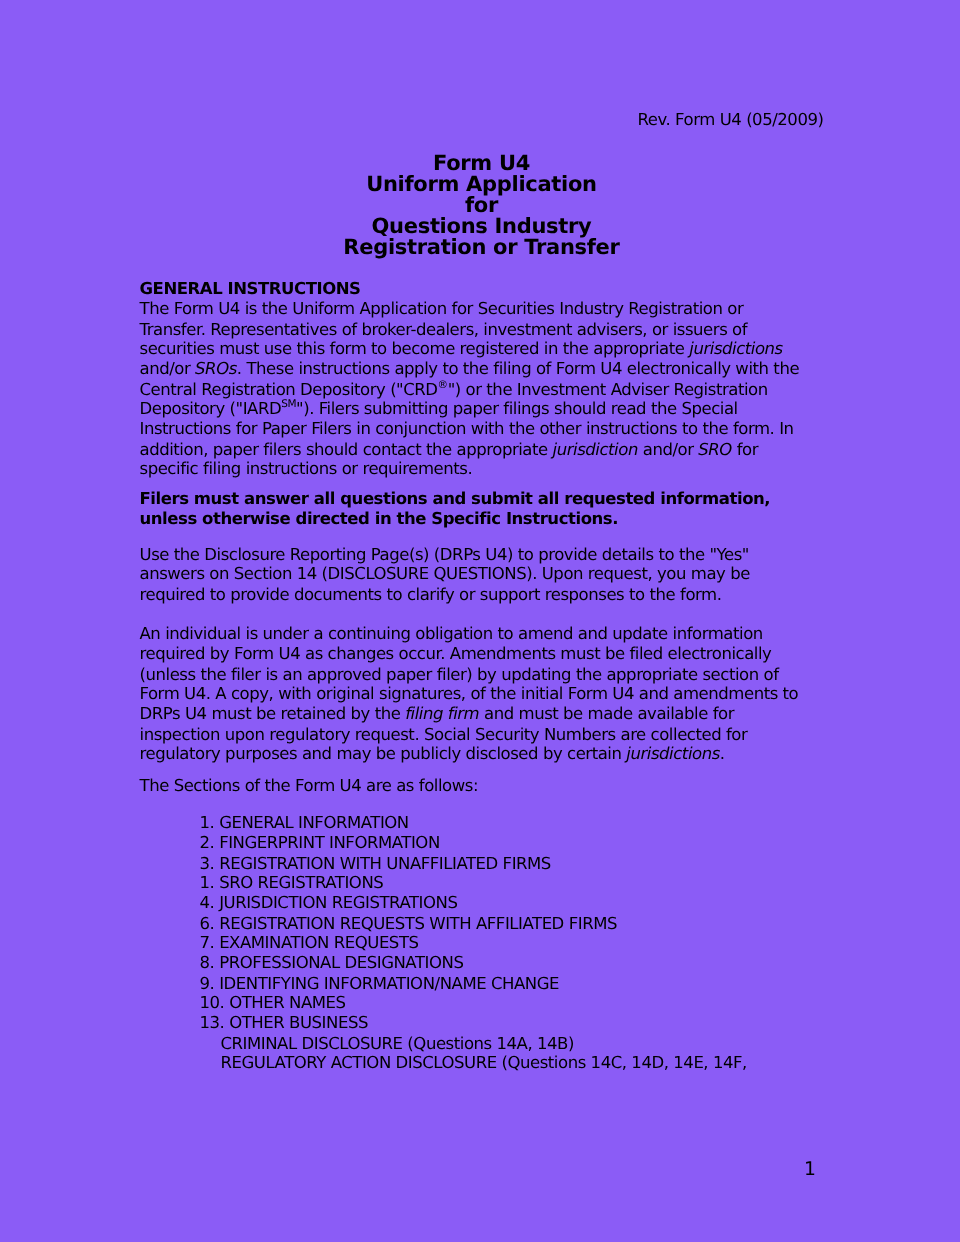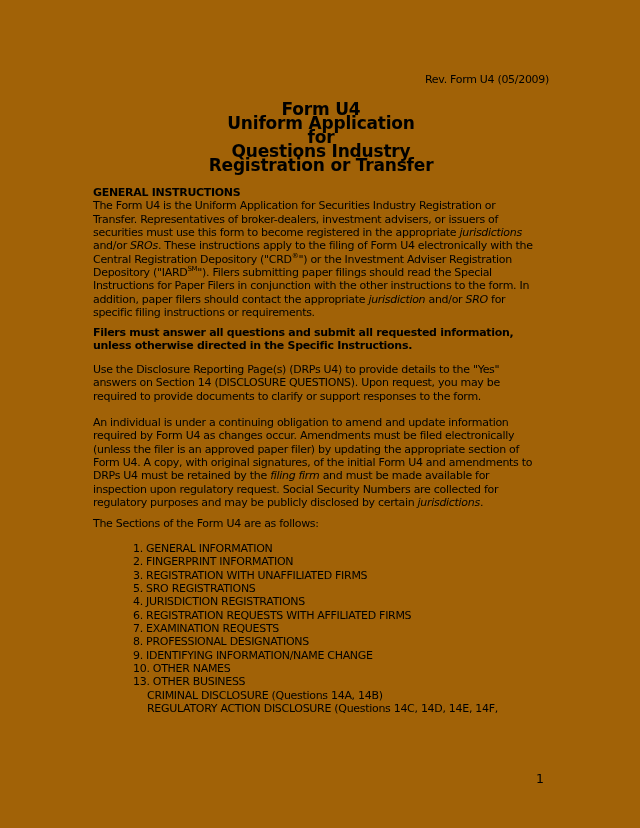--- a/index.html
+++ b/index.html
@@ -1,33 +1,33 @@
 <!DOCTYPE html>
 <html><head>
 <meta charset="utf-8">
 <style>
   html, body { margin: 0; padding: 0; background: #ffffff; }
   .page {
     position: relative;
     width: 640px;
     height: 828px;
-    background: #a16207;
+    background: #8b5cf6;
     color: #000000;
     font-family: "DejaVu Sans", "Liberation Sans", sans-serif;
     font-size: 11px;
     letter-spacing: -0.3px;
     line-height: 13.35px;
     overflow: hidden;
   }
   .abs { position: absolute; }
   .rev { top: 73px; right: 91px; }
   .title {
     top: 102px; left: 93px; width: 456px;
     text-align: center; font-weight: bold;
-    font-size: 17px; line-height: 14px; letter-spacing: -0.2px;
+    font-size: 14px; line-height: 14px; letter-spacing: -0.2px;
   }
   .block { left: 93px; }
   .b-instr { top: 186px; }
   .heading { font-weight: bold; }
   .b-p2 { top: 326px; font-weight: bold; }
   .b-p3 { top: 363px; }
   .b-p4 { top: 416px; }
   .b-p5 { top: 517px; }
   .b-list { top: 542px; left: 133px; }
   .sub-list { padding-left: 14px; }
@@ -61,21 +61,21 @@
 
   <div class="abs block b-p4">An individual is under a continuing obligation to amend and update information<br>required by Form U4 as changes occur. Amendments must be filed electronically<br>(unless the filer is an approved paper filer) by updating the appropriate section of<br>Form U4. A copy, with original signatures, of the initial Form U4 and amendments to<br>DRPs U4 must be retained by the <i>filing firm</i> and must be made available for<br>inspection upon regulatory request. Social Security Numbers are collected for<br>regulatory purposes and may be publicly disclosed by certain <i>jurisdictions</i>.</div>
 
   <div class="abs block b-p5">The Sections of the Form U4 are as follows:</div>
 
   <div class="abs b-list">
     <div>
         <div>1. GENERAL INFORMATION</div>
         <div>2. FINGERPRINT INFORMATION</div>
         <div>3. REGISTRATION WITH UNAFFILIATED FIRMS</div>
-        <div>5. SRO REGISTRATIONS</div>
+        <div>1. SRO REGISTRATIONS</div>
         <div>4. JURISDICTION REGISTRATIONS</div>
         <div>6. REGISTRATION REQUESTS WITH AFFILIATED FIRMS</div>
         <div>7. EXAMINATION REQUESTS</div>
         <div>8. PROFESSIONAL DESIGNATIONS</div>
         <div>9. IDENTIFYING INFORMATION/NAME CHANGE</div>
         <div>10. OTHER NAMES</div>
         <div>13. OTHER BUSINESS</div>
       </div>
     <div class="sub-list">
         <div>CRIMINAL DISCLOSURE (Questions 14A, 14B)</div>

